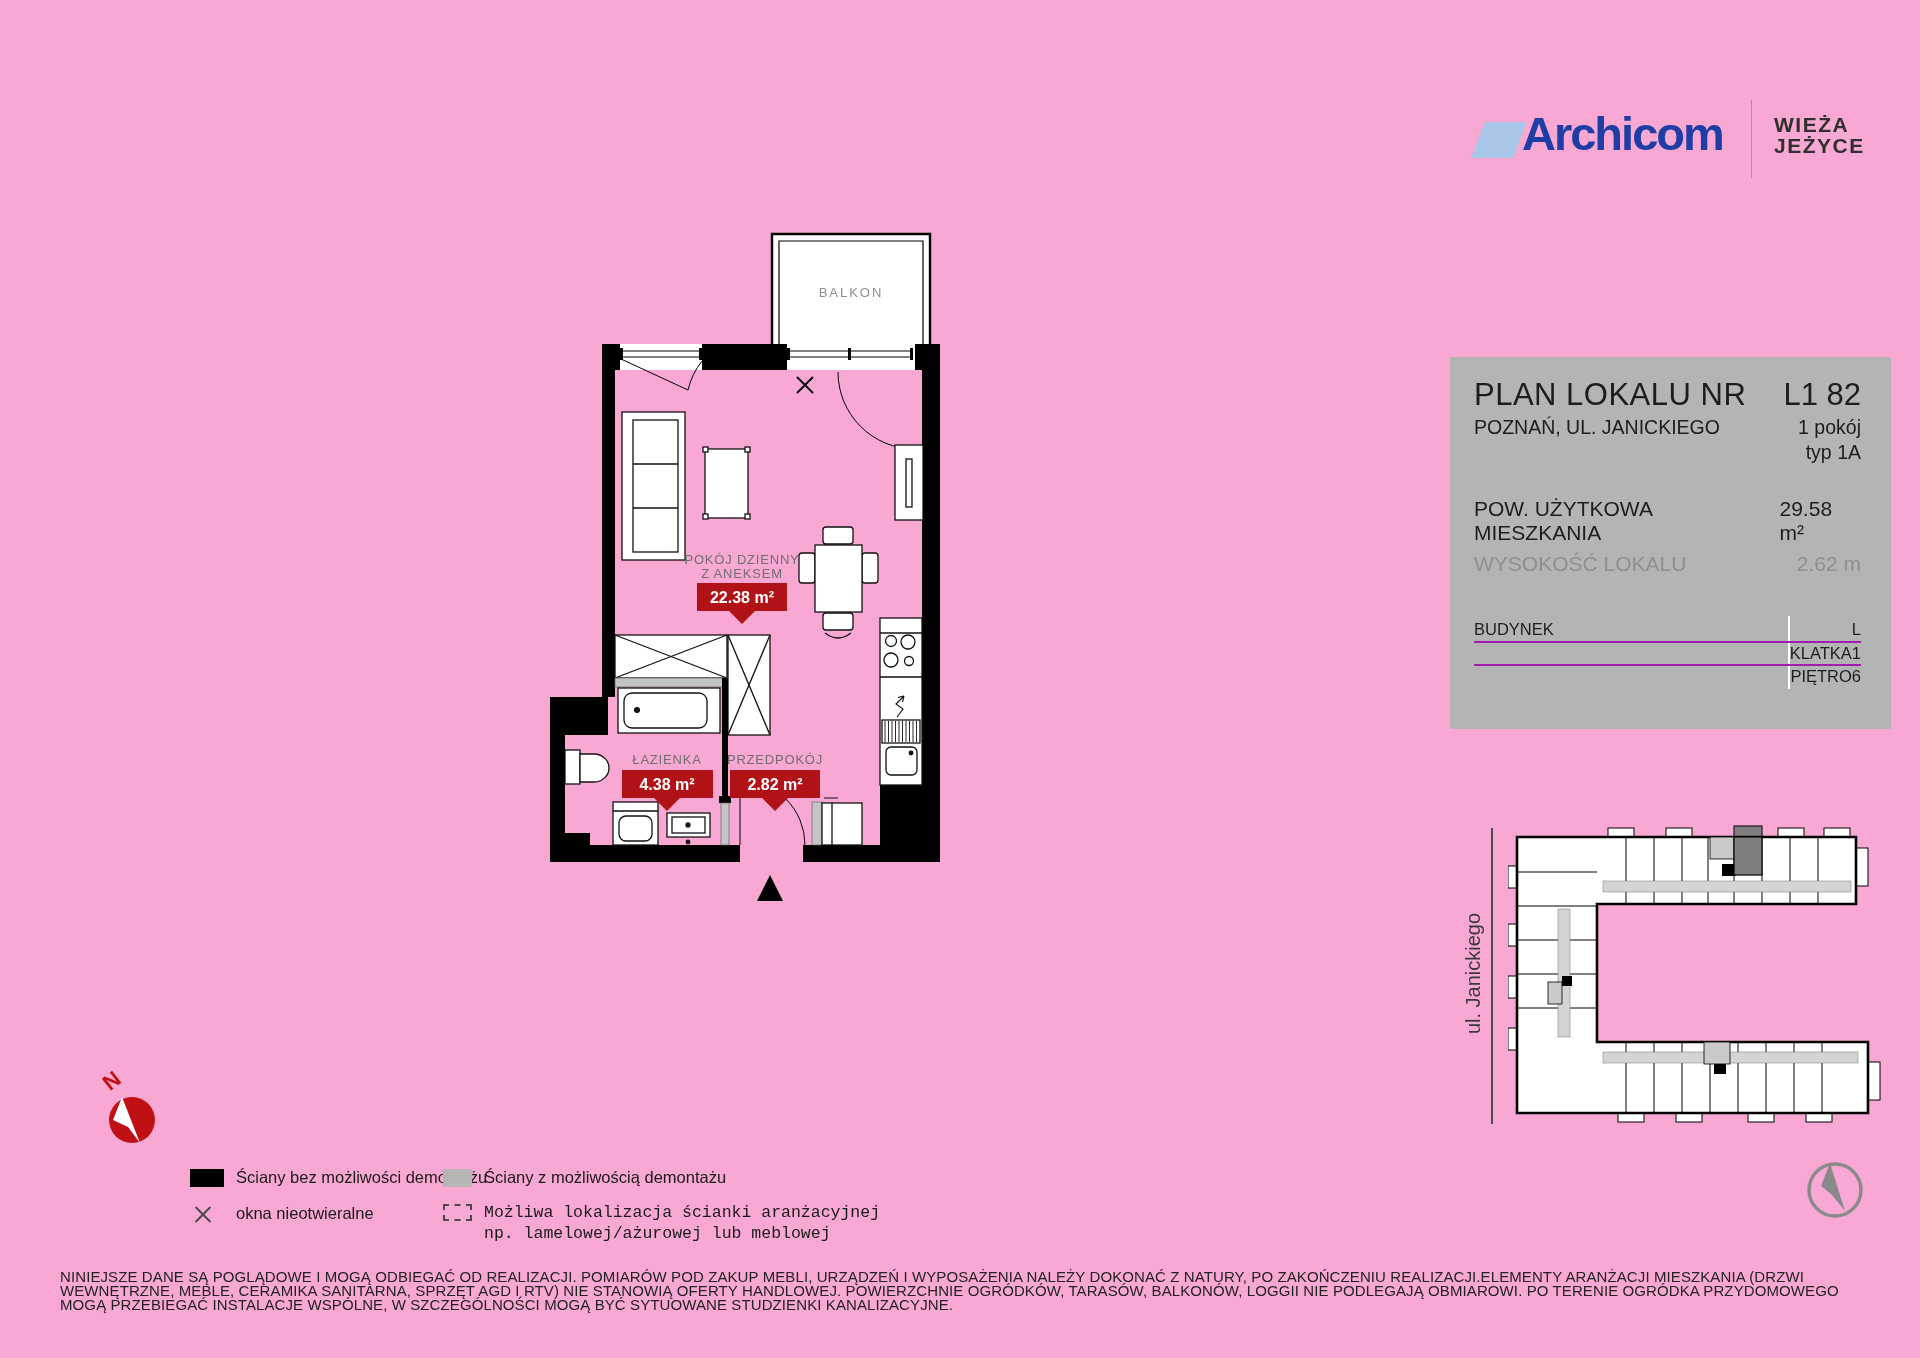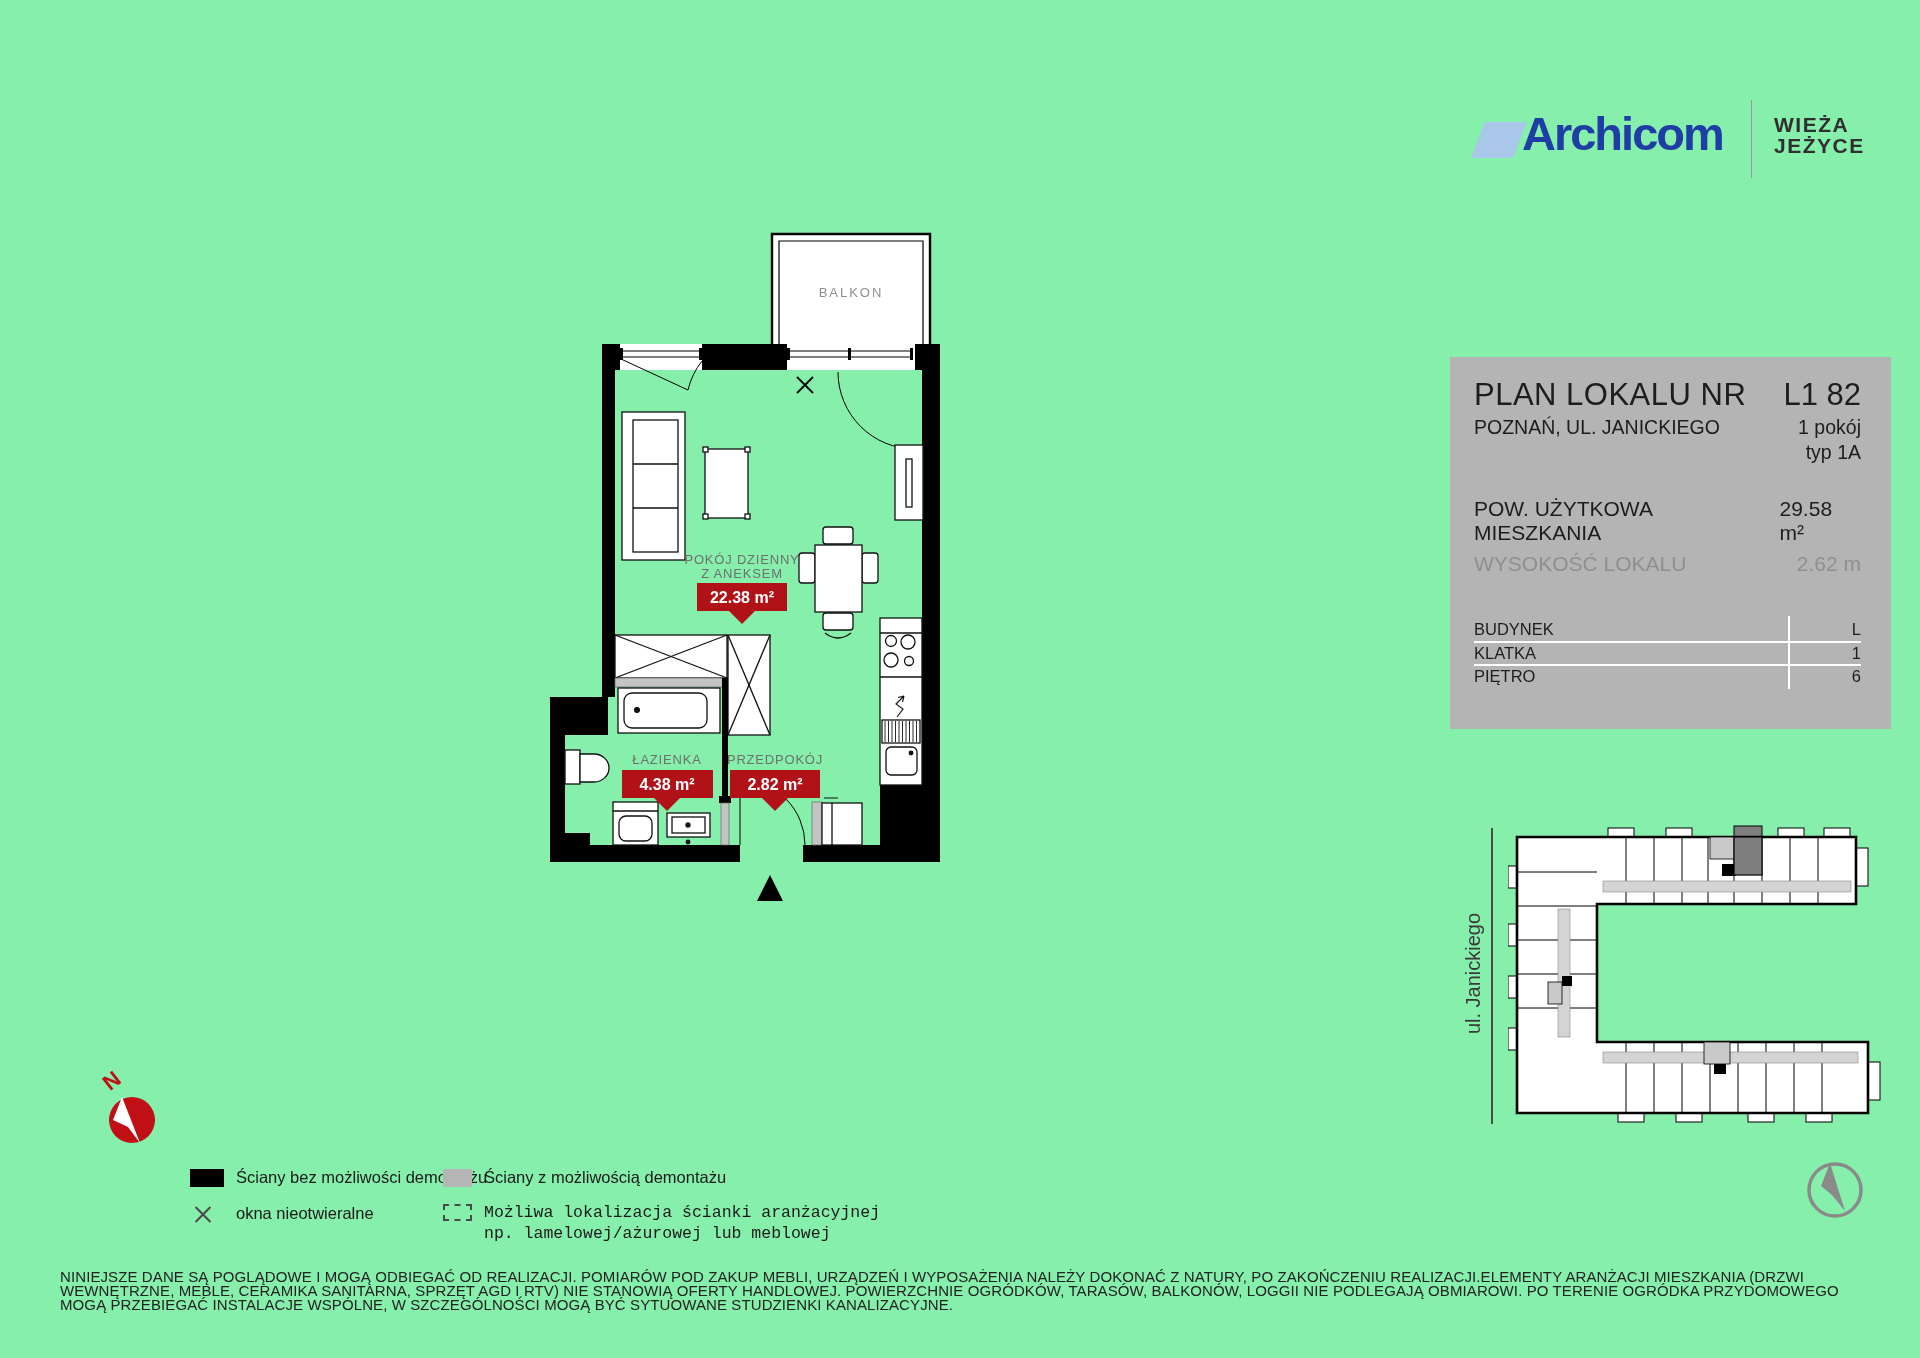--- a/index.html
+++ b/index.html
@@ -1,38 +1,38 @@
 <!DOCTYPE html>
 <html><head>
 <meta charset="utf-8">
 <style>
   * { margin:0; padding:0; box-sizing:border-box; }
   body { background:#fff; font-family:"Liberation Sans", sans-serif; }
-  .page { position:relative; width:1920px; height:1358px; background:#86efac; overflow:hidden; }
+  .page { position:relative; width:1920px; height:1358px; background:#f9a8d4; overflow:hidden; }
 
   
   .brand { position:absolute; left:1460px; top:92px; width:420px; height:95px; }
   .logo-mark { position:absolute; left:18px; top:30px; width:42px; height:36px; background:#a9c7e8; transform:skewX(-21deg); }
   .logo-text { position:absolute; left:62px; top:14px; font-size:47px; font-weight:800; letter-spacing:-2px; color:#1e3da5; }
   .brand-divider { position:absolute; left:291px; top:8px; width:1px; height:78px; background:#9a9a9a; }
   .project-name { position:absolute; left:314px; top:22px; font-size:21px; font-weight:700; letter-spacing:1.5px; color:#2f2f2f; line-height:21px; }
   .project-name span { display:block; }
 
   
   .panel { position:absolute; left:1450px; top:357px; width:441px; height:372px; background:#b4b4b4; padding:20px 30px 0 24px; color:#1d1d1d; }
   .panel-row { display:flex; justify-content:space-between; align-items:baseline; }
   .panel-title { font-size:31px; letter-spacing:0.5px; }
   .panel-unitnr { font-size:31px; }
   .panel-sub { font-size:19.5px; margin-top:3px; }
   .panel-sub-right { text-align:right; font-size:19.5px; line-height:25px; }
   .panel-area { margin-top:32px; font-size:21px; }
   .panel-height { margin-top:7px; font-size:21px; color:#8f8f8f;gap:34px; }
   .panel-table { position:relative; margin-top:42px; }
   .panel-trow { position:relative; display:flex; justify-content:space-between; align-items:center; height:23px; font-size:16.5px; }
-  .panel-trow + .panel-trow { border-top:2px solid #ffffff; }
+  .panel-trow + .panel-trow { border-top:2px solid #a21caf;justify-content:flex-end; }
   .panel-vline { position:absolute; left:314px; top:-2px; width:2px; height:73px; background:#fff; }
 
   
   .plan-wrap { position:absolute; left:520px; top:220px; width:460px; height:700px; }
 
   
   .street-line { position:absolute; left:1491px; top:828px; width:2px; height:296px; background:#4a4a4a; }
   .street-label { position:absolute; left:1388px; top:962px; width:170px; text-align:center; font-size:20px; color:#3a3a3a; transform:rotate(-90deg); }
   .map-svg { position:absolute; left:1508px; top:824px; }
   .mini-compass { position:absolute; left:1804px; top:1157px; }

